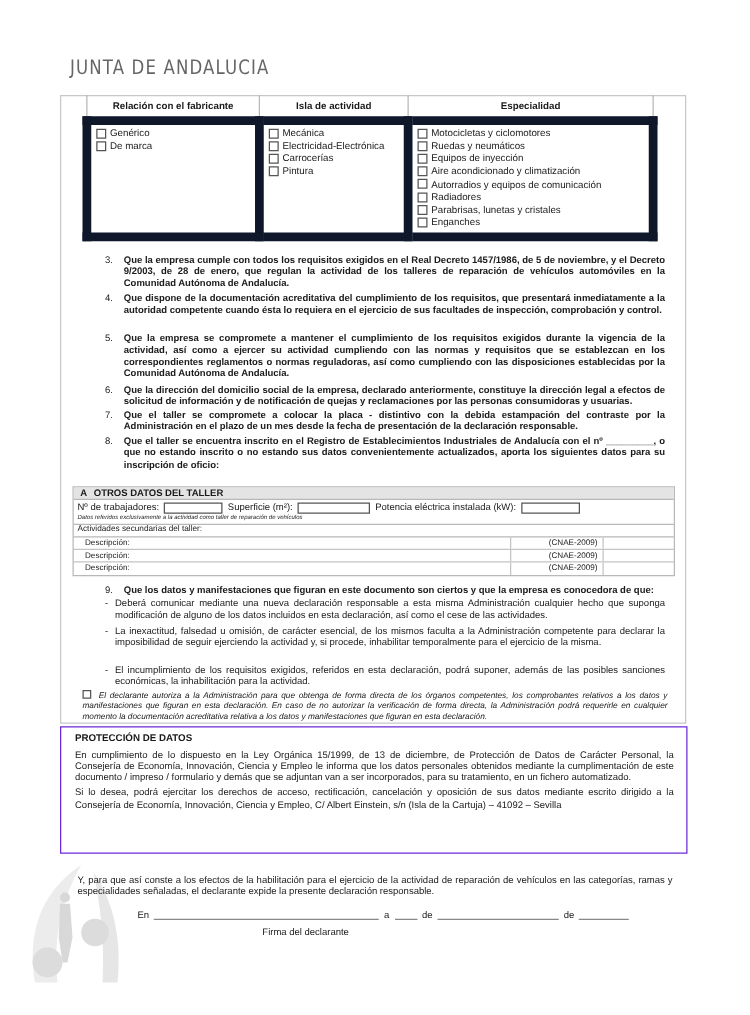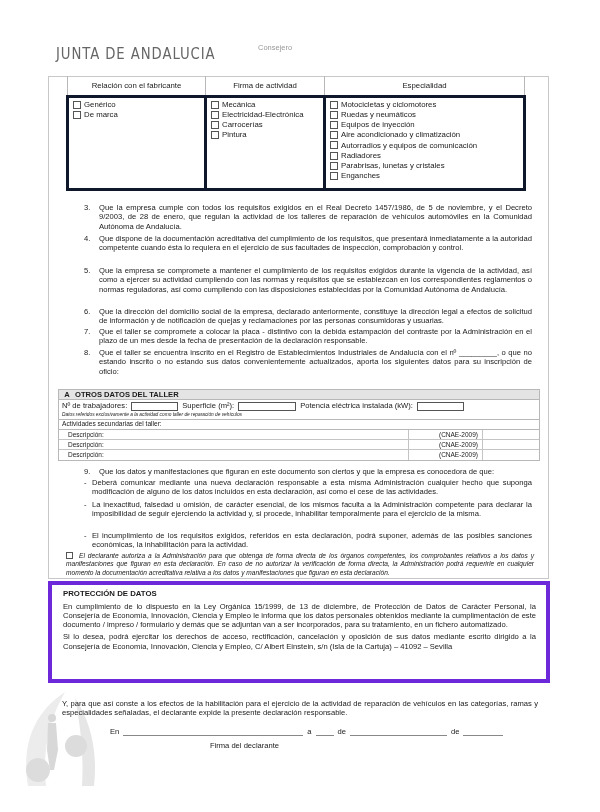--- a/index.html
+++ b/index.html
@@ -10,29 +10,29 @@
   .hdr-logo { position: absolute; left: 56px; top: 44px; font-family: "DejaVu Sans Condensed", "DejaVu Sans", sans-serif; font-size: 16px; letter-spacing: 1px; color: #666; font-weight: normal; transform: scaleX(0.92); transform-origin: left; }
   .hdr-right { position: absolute; left: 258px; top: 43px; color: #7a7a7a; }
   .hdr-title { font-size: 9.2px; letter-spacing: 0.1px; }
   .hdr-sub { font-size: 7.5px; color: #999; margin-top: 0px; }
 
   
   .frame { position: absolute; left: 48px; top: 76px; width: 501px; height: 503px; border: 1px solid #c8c8c8; border-top: 1px solid #c8c8c8; }
 
   
   .cat-table { position: absolute; left: 66px; top: 76px; width: 460px; border-collapse: collapse; }
-  .cat-table th { font-weight: normal; font-size: 7.8px; text-align: center; height: 20px; border: 1px solid #b8b8b8; border-top: none; }
-  .cat-table td { vertical-align: top; border: 3px solid #0f172a; height: 93px; padding: 2px 4px; }
+  .cat-table th { font-weight: bold; font-size: 7.8px; text-align: center; height: 20px; border: 1px solid #b8b8b8; border-top: none; }
+  .cat-table td { vertical-align: top; border: 7px solid #0f172a; height: 93px; padding: 2px 4px; }
   .cb-row { display: flex; align-items: center; height: 10.2px; font-size: 7.8px; }
   .cb { display: inline-block; width: 8px; height: 8px; border: 1px solid #555; margin-right: 3px; flex: none; background: #fff; }
 
   
   .decl { position: absolute; left: 84px; width: 448px; font-size: 7.6px; text-align: justify; }
   .decl .num { position: absolute; left: 0; }
-  .decl .txt { margin-left: 15px; }
+  .decl .txt { margin-left: 15px; font-weight: bold; }
 
   
   .secA { position: absolute; left: 58px; top: 389px; width: 482px; border: 1px solid #b8b8b8; }
   .secA-head { height: 10px; background: #e4e4e4; font-weight: bold; font-size: 7.6px; display: flex; align-items: center; border-bottom: 1px solid #b8b8b8; }
   .secA-head .letter { width: 16px; text-align: center; }
   .secA-fields { height: 12px; display: flex; align-items: center; font-size: 7.6px; padding-left: 3px; }
   .fbox { display: inline-block; width: 47px; height: 9px; border: 1px solid #555; margin: 0 4px; }
   .secA-note { font-size: 4.8px; font-style: italic; padding-left: 3px; height: 8px; border-bottom: 1px solid #b8b8b8; }
   .secA-sec { height: 10px; font-size: 6.6px; padding-left: 3px; border-bottom: 1px solid #b8b8b8; display: flex; align-items: center; }
   .desc-row { display: flex; height: 10px; font-size: 6.5px; border-bottom: 1px solid #c4c4c4; }
@@ -42,47 +42,46 @@
   .desc-row .d3 { flex: 1; }
 
   .bullet { position: absolute; left: 84px; width: 448px; text-align: justify; font-size: 7.6px; }
   .bullet .dash { position: absolute; left: 0; }
   .bullet .txt { margin-left: 8px; }
 
   .auth { position: absolute; left: 66px; top: 552px; width: 468px; font-size: 6.6px; font-style: italic; text-align: justify; line-height: 1.28; }
   .auth .cb { width: 7px; height: 7px; vertical-align: -1px; }
 
   
-  .prot { position: absolute; left: 48px; top: 581px; width: 502px; height: 102px; border: 4px solid #6d28d9; padding: 4px 10px 0 11px; font-size: 7.6px; text-align: justify; }
+  .prot { position: absolute; left: 48px; top: 581px; width: 502px; height: 102px; border: 1px solid #6d28d9; padding: 4px 10px 0 11px; font-size: 7.6px; text-align: justify; }
   .prot-title { font-weight: bold; font-size: 7.8px; margin-bottom: 3px; }
   .prot p { margin-bottom: 3px; }
 
   .closing { position: absolute; left: 62px; top: 699px; width: 476px; font-size: 7.6px; text-align: justify; }
   .sigline { position: absolute; top: 727px; left: 110px; display: flex; align-items: flex-end; font-size: 7.6px; }
   .blank { display: inline-block; border-bottom: 1px solid #888; height: 8px; margin: 0 4px; }
   .firma { position: absolute; top: 741px; left: 0; width: 489px; text-align: center; font-size: 7.6px; }
 
   
   .wm { position: absolute; left: 20px; top: 690px; width: 80px; height: 106px; }
 </style>
 </head>
 <body>
 
 <div class="hdr-logo">JUNTA DE ANDALUCIA</div>
 <div class="hdr-right">
-  <div class="hdr-sub">Consejero</div>
 </div>
 
 <div class="frame"></div>
 
 <table class="cat-table">
   <thead>
     <tr>
       <th style="width:138px">Relación con el fabricante</th>
-      <th style="width:119px">Firma de actividad</th>
+      <th style="width:119px">Isla de actividad</th>
       <th>Especialidad</th>
     </tr>
   </thead>
   <tbody>
     <tr>
       <td>
         <div class="cb-row">
             <span class="cb"></span>
             <span>Genérico</span>
           </div>

